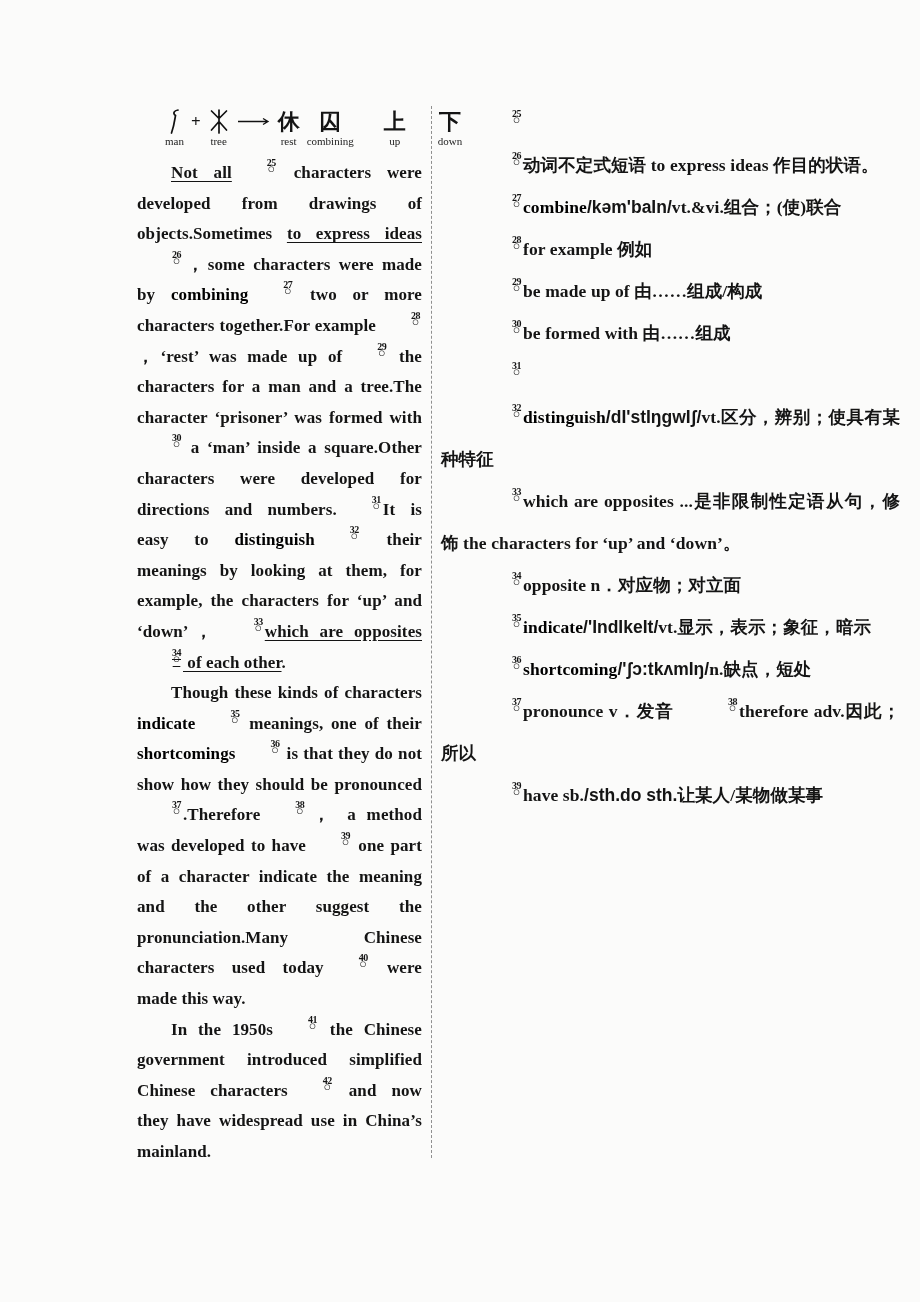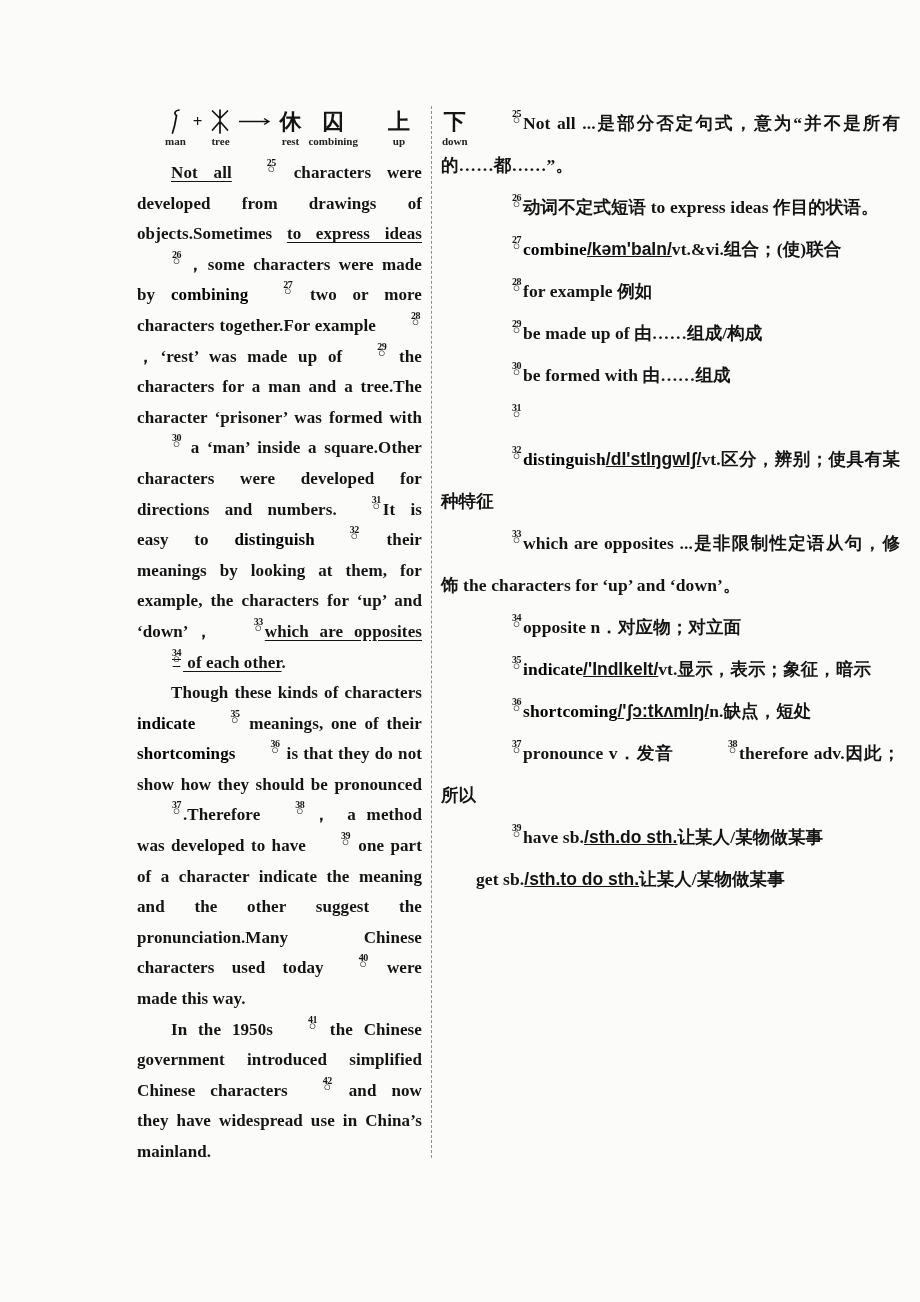--- a/index.html
+++ b/index.html
@@ -19,40 +19,40 @@
 
   .para{
     margin:0;font-weight:bold;font-size:17px;line-height:30.6px;
     text-align:justify;text-indent:2em;letter-spacing:0.1px;
   }
   .right-col .para{line-height:42px;font-size:17.5px;}
 
   .red{color:#000000;}
   .u{text-decoration:underline;text-underline-offset:3px;}
   .it{}
-  .phon{font-family:"Liberation Sans",sans-serif;letter-spacing:0;text-decoration:underline;}
+  .phon{font-family:"Liberation Sans",sans-serif;letter-spacing:0;}
 
   
   .mk{
     display:inline-block;vertical-align:5px;text-align:center;
     line-height:0;margin:0 2px 0 1px;
   }
   .mk .n{display:block;font-size:10px;line-height:7px;font-weight:bold;letter-spacing:-0.5px;}
   .mk .c{display:block;font-size:12.5px;line-height:9px;font-weight:normal;margin-top:-1px;}
 
   
   .picto-row{
     display:flex;align-items:flex-start;
     margin:8px 0 10px 28px;font-weight:bold;
   }
   .picto-item{display:flex;flex-direction:column;align-items:center;margin-right:7px;}
   .picto-glyph{height:27px;display:flex;align-items:center;justify-content:center;
     font-size:22px;line-height:27px;}
   .picto-glyph.op{font-size:17px;}
-  .picto-label{font-size:11px;line-height:13px;font-weight:bold;color:#222;}
+  .picto-label{font-size:11px;line-height:13px;font-weight:normal;color:#222;}
 </style>
 </head>
 <body>
 
 <div class="page">
   <div class="col-divider"></div>
 
   <div class="left-col">
     <div class="picto-row" id="picto-row">
         <div class="picto-item">
@@ -102,30 +102,29 @@
       </div>
     <div id="left-paras">
         <p class="para"><span class="u">Not all</span><span class="mk"><span class="n">25</span><span class="c">○</span></span><span> characters were developed from drawings of objects.Sometimes </span><span class="u">to express ideas</span><span class="mk"><span class="n">26</span><span class="c">○</span></span><span>，some characters were made by </span><span class="red">combining</span><span class="mk"><span class="n">27</span><span class="c">○</span></span><span> two or more characters together.For example</span><span class="mk"><span class="n">28</span><span class="c">○</span></span><span>，‘rest’ was made up of</span><span class="mk"><span class="n">29</span><span class="c">○</span></span><span> the characters for a man and a tree.The character ‘prisoner’ was formed with</span><span class="mk"><span class="n">30</span><span class="c">○</span></span><span> a ‘man’ inside a square.Other characters were developed for directions and numbers.</span><span class="mk"><span class="n">31</span><span class="c">○</span></span><span>It is easy to </span><span class="red">distinguish</span><span class="mk"><span class="n">32</span><span class="c">○</span></span><span> their meanings by looking at them, for example, the characters for ‘up’ and ‘down’，</span><span class="mk"><span class="n">33</span><span class="c">○</span></span><span class="u">which are opposites</span><span class="mk u"><span class="n">34</span><span class="c">○</span></span><span class="u"> of each other</span><span>.</span></p>
         <p class="para"><span>Though these kinds of characters </span><span class="red">indicate</span><span class="mk"><span class="n">35</span><span class="c">○</span></span><span> meanings, one of their </span><span class="red">shortcomings</span><span class="mk"><span class="n">36</span><span class="c">○</span></span><span> is that they do not show how they should be pronounced</span><span class="mk"><span class="n">37</span><span class="c">○</span></span><span>.Therefore</span><span class="mk"><span class="n">38</span><span class="c">○</span></span><span>， a method was developed to have</span><span class="mk"><span class="n">39</span><span class="c">○</span></span><span> one part of a character indicate the meaning and the other suggest the pronunciation.Many Chinese characters used today</span><span class="mk"><span class="n">40</span><span class="c">○</span></span><span> were made this way.</span></p>
         <p class="para"><span>In the 1950s</span><span class="mk"><span class="n">41</span><span class="c">○</span></span><span> the Chinese government introduced simplified Chinese characters</span><span class="mk"><span class="n">42</span><span class="c">○</span></span><span> and now they have widespread use in China’s mainland.</span></p>
       </div>
   </div>
 
   <div class="right-col">
     <div id="right-paras">
-        <p class="para"><span class="mk"><span class="n">25</span><span class="c">○</span></span><span>Not all ...是部分否定句式，意为“并不是所有的……都……”。</span></p>
+        <p class="para"><span class="mk"><span class="n">25</span><span class="c">○</span></span></p>
         <p class="para"><span class="mk"><span class="n">26</span><span class="c">○</span></span><span>动词不定式短语 to express ideas 作目的状语。</span></p>
         <p class="para"><span class="mk"><span class="n">27</span><span class="c">○</span></span><span class="red">combine</span><span class="phon">/kəm'baIn/</span><span class="it">vt.&amp;vi.</span><span>组合；(使)联合</span></p>
         <p class="para"><span class="mk"><span class="n">28</span><span class="c">○</span></span><span>for example 例如</span></p>
         <p class="para"><span class="mk"><span class="n">29</span><span class="c">○</span></span><span>be made up of 由……组成/构成</span></p>
         <p class="para"><span class="mk"><span class="n">30</span><span class="c">○</span></span><span>be formed with 由……组成</span></p>
         <p class="para"><span class="mk"><span class="n">31</span><span class="c">○</span></span></p>
         <p class="para"><span class="mk"><span class="n">32</span><span class="c">○</span></span><span class="red">distinguish</span><span class="phon">/dI'stIŋgwIʃ/</span><span class="it">vt.</span><span>区分，辨别；使具有某种特征</span></p>
         <p class="para"><span class="mk"><span class="n">33</span><span class="c">○</span></span><span>which are opposites ...是非限制性定语从句，修饰 the characters for ‘up’ and ‘down’。</span></p>
         <p class="para"><span class="mk"><span class="n">34</span><span class="c">○</span></span><span>opposite </span><span class="it">n</span><span>．对应物；对立面</span></p>
         <p class="para"><span class="mk"><span class="n">35</span><span class="c">○</span></span><span class="red">indicate</span><span class="phon">/'IndIkeIt/</span><span class="it">vt.</span><span>显示，表示；象征，暗示</span></p>
         <p class="para"><span class="mk"><span class="n">36</span><span class="c">○</span></span><span class="red">shortcoming</span><span class="phon">/'ʃɔ:tkʌmIŋ/</span><span class="it">n.</span><span>缺点，短处</span></p>
         <p class="para"><span class="mk"><span class="n">37</span><span class="c">○</span></span><span>pronounce </span><span class="it">v</span><span>．发音　</span><span class="mk"><span class="n">38</span><span class="c">○</span></span><span>therefore </span><span class="it">adv.</span><span>因此；所以</span></p>
         <p class="para"><span class="mk"><span class="n">39</span><span class="c">○</span></span><span>have sb.</span><span class="phon">/sth.do sth.</span><span>让某人/某物做某事</span></p>
-        <p class="para"><span>get sb.</span><span class="phon">/sth.to do sth.</span><span>让某人/某物做某事</span></p>
       </div>
   </div>
 </div>
 
 </body></html>

